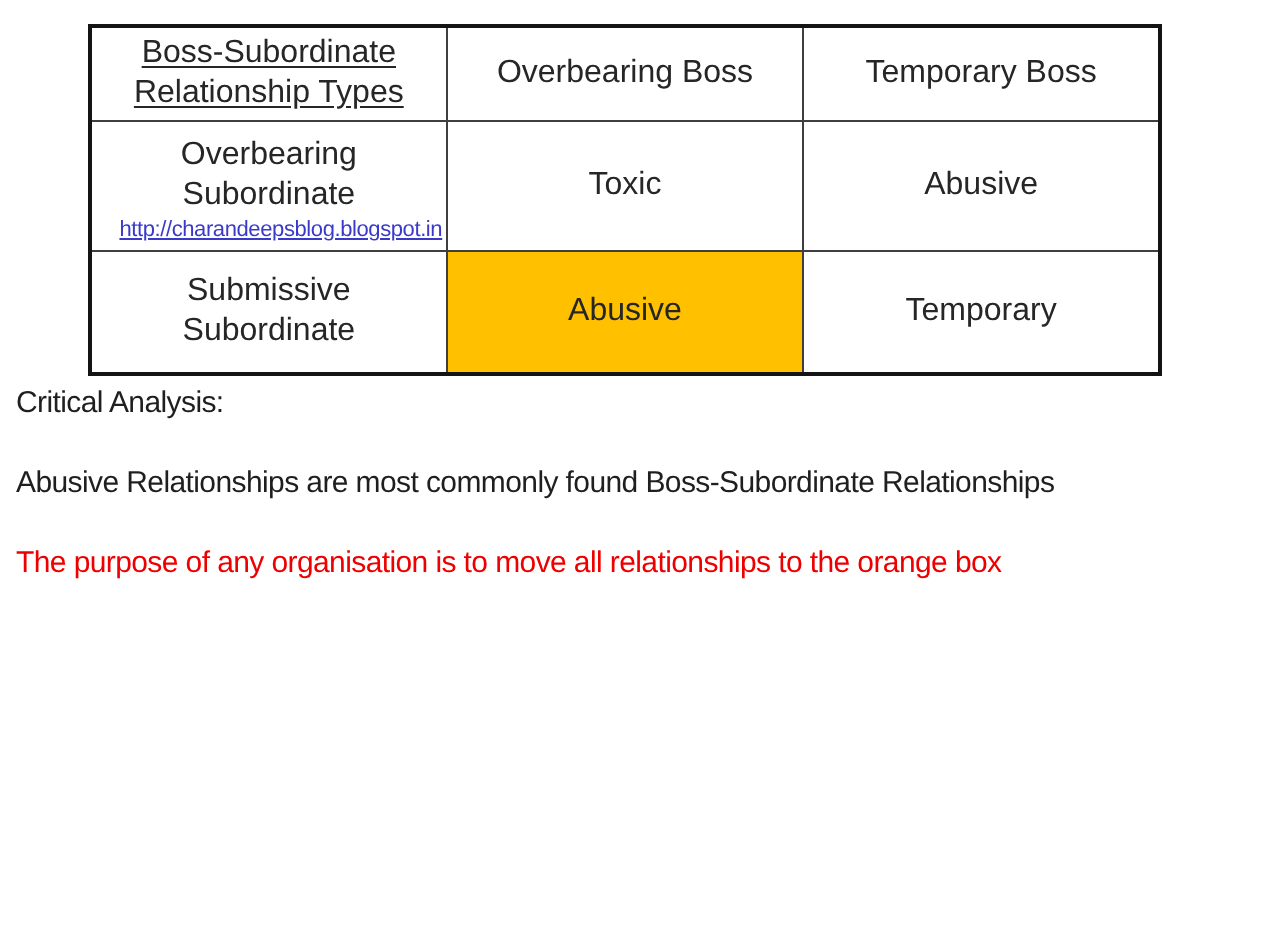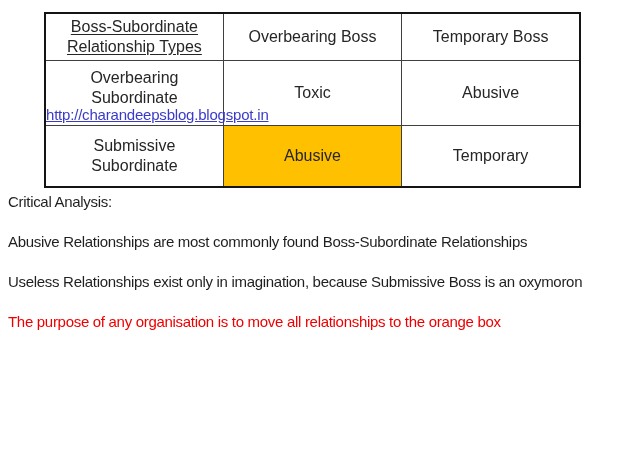--- a/index.html
+++ b/index.html
@@ -44,22 +44,22 @@
   .red-cell {
     font-weight: bold;
     font-size: 15.5px;
     line-height: 19px;
     color: var(--red, #ee0000);
   }
   .link-holder { position: relative; }
   .link-holder .row-label { display: block; padding-bottom: 10px; }
   .blog-link {
     position: absolute;
-    left: 0; right: 0; bottom: 0px;
-    font-size: 15px;
+    left: 12px; right: 0; bottom: 0px;
+    font-size: 11px;
     font-weight: normal;
     letter-spacing: -0.2px;
     color: var(--link, #3a3ac9);
     text-decoration: underline;
     white-space: nowrap;
   }
   .orange-cell { background: var(--orange, #ffc000); }
 
   
   .analysis {
@@ -104,17 +104,16 @@
         <th class="red-cell">Submissive Subordinate</th>
         <td class="orange-cell">Abusive</td>
         <td>Temporary</td>
       </tr>
     </tbody>
   </table>
 
   <div class="analysis">
     <p>Critical Analysis:</p>
     <p>Abusive Relationships are most commonly found Boss-Subordinate Relationships</p>
-    <p>Useless Relationships exist only in imagination, because Submissive Boss is an oxymoron</p>
     <p class="conclusion">The purpose of any organisation is to move all relationships to the orange box</p>
   </div>
 
 </div>
 
 </body></html>

